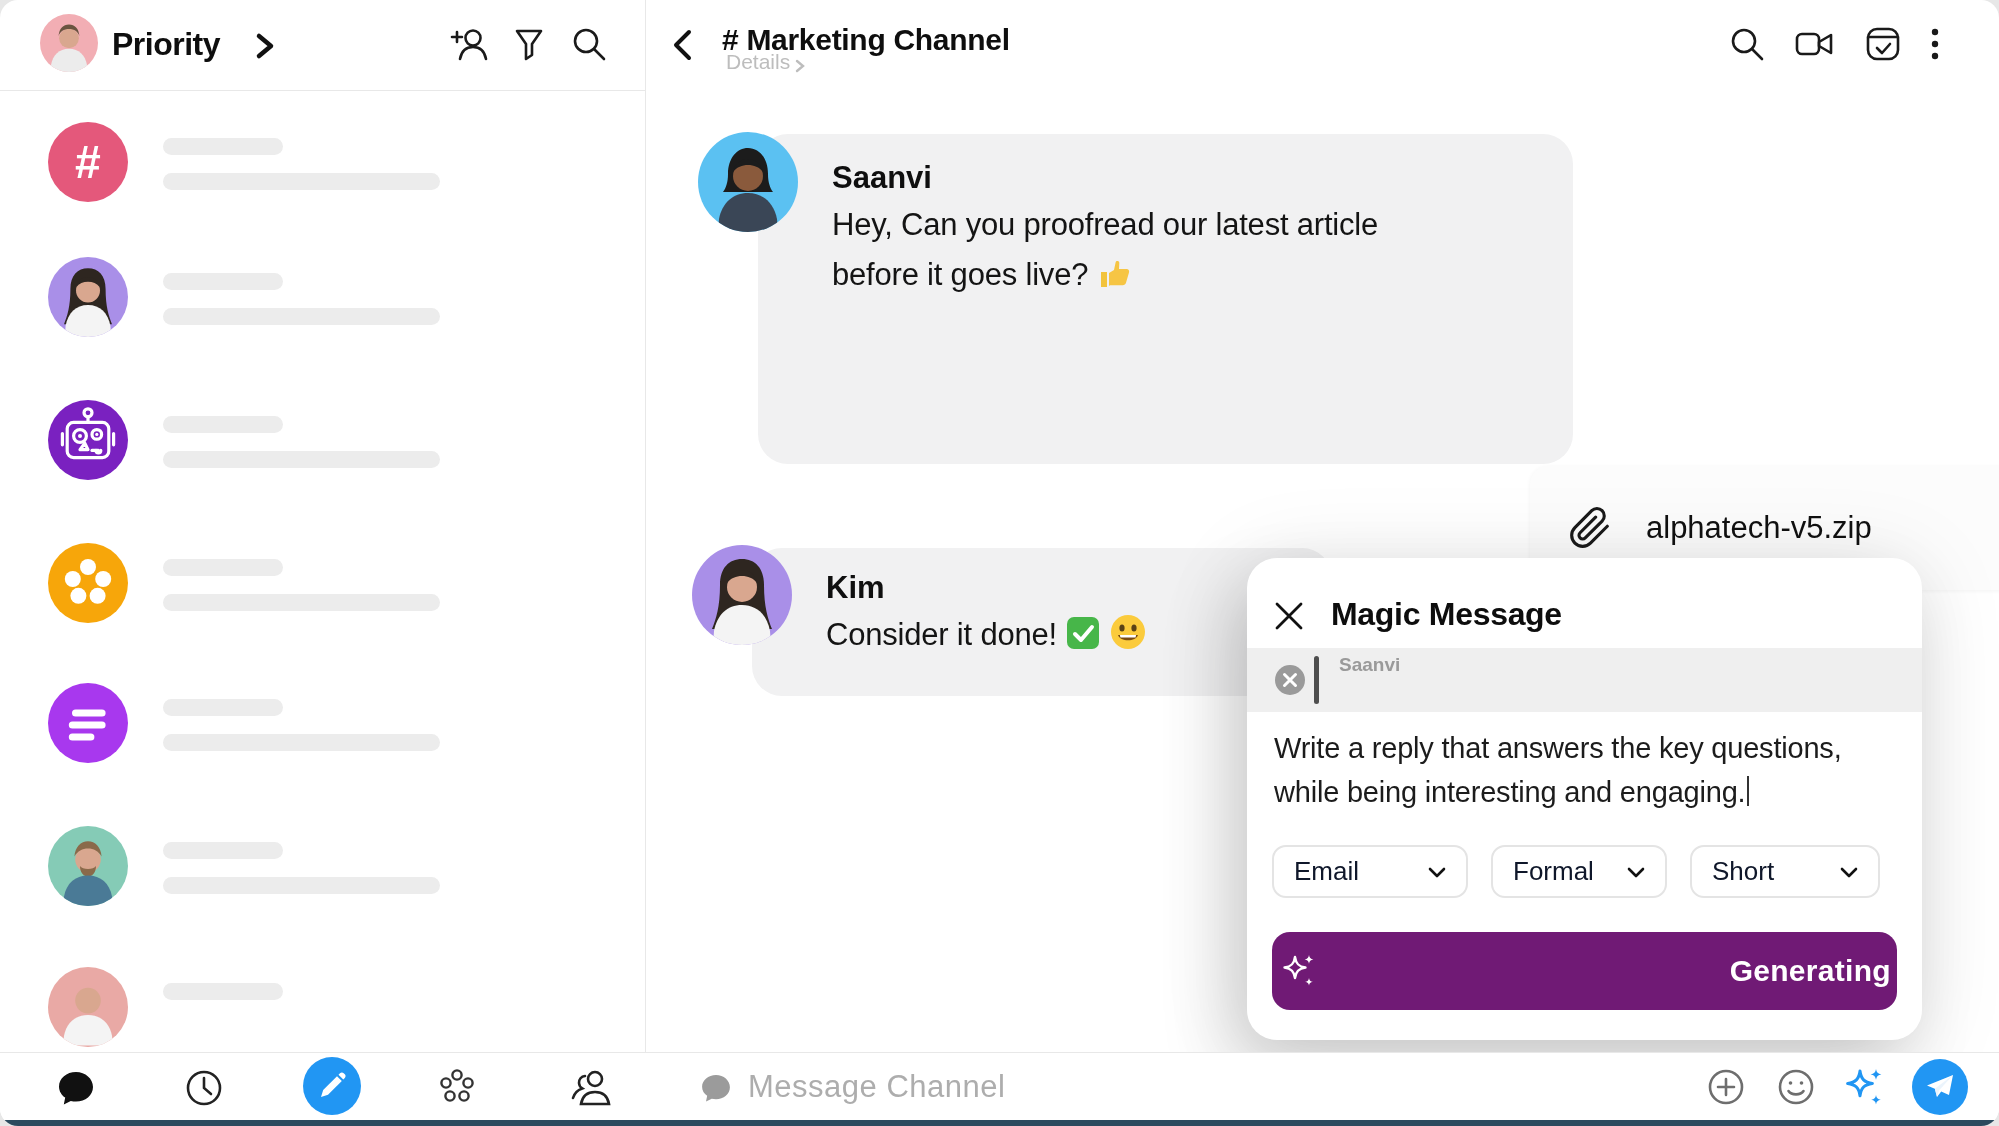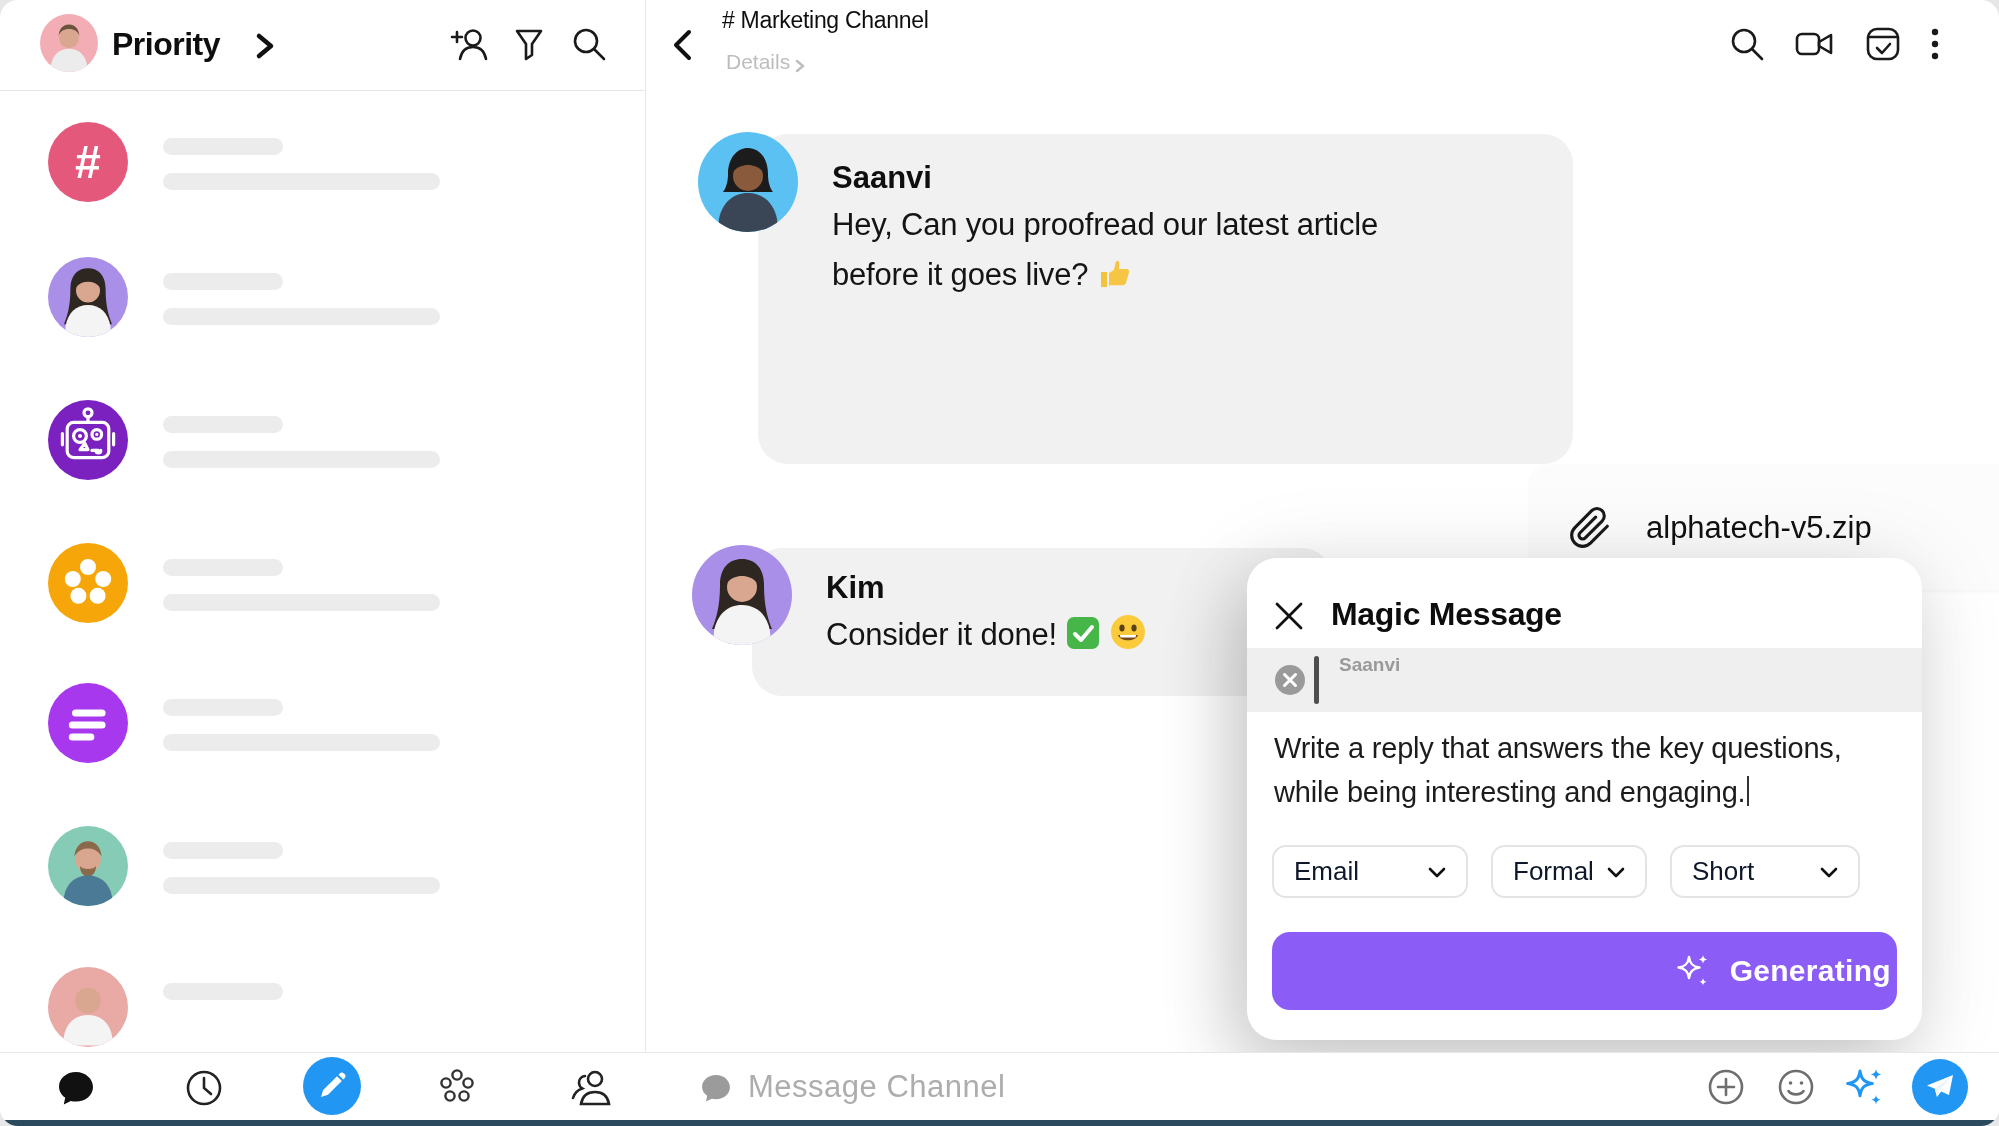--- a/index.html
+++ b/index.html
@@ -10,21 +10,21 @@
 
   
   .vdiv{position:absolute;left:645px;top:0;width:1px;height:1120px;background:#e8e8e8;}
   .sb-header-line{position:absolute;left:0;top:90px;width:645px;height:1px;background:#e8e8e8;}
   .ws-avatar{left:40px;top:14px;width:58px;height:58px;border-radius:50%;overflow:hidden;}
   .ws-title{left:112px;top:26px;font-size:32px;font-weight:700;color:#0e0e0e;letter-spacing:-.5px;}
   .ws-chevron{left:250px;top:29px;}
   .sb-icons{left:448px;top:23px;display:flex;gap:18px;}
   .icon40{width:42px;height:42px;}
   .chat-back{left:666px;top:24px;}
-  .chat-title{left:722px;top:7px;font-size:23px;font-weight:400;color:#0e0e0e;letter-spacing:-.3px;}
+  .chat-title{left:722px;top:23px;font-size:30px;font-weight:700;color:#0e0e0e;letter-spacing:-.3px;}
   .chat-details{left:726px;top:50px;font-size:21px;color:#bdbdbd;display:flex;align-items:flex-end;gap:4px;}
   .tr-icons{left:1726px;top:23px;display:flex;gap:24px;align-items:center;}
 
   
   .srow{position:absolute;left:0;width:645px;height:140px;}
   .srow .avatar{position:absolute;left:48px;top:0;width:80px;height:80px;border-radius:50%;overflow:hidden;}
   .bar{position:absolute;background:#ececec;border-radius:9px;height:17px;}
   .bar.short{left:163px;top:16px;width:120px;}
   .bar.long{left:163px;top:51px;width:277px;}
   .r1{top:122px}.r2{top:257px}.r3{top:400px}.r4{top:543px}.r5{top:683px}.r6{top:826px}.r7{top:967px}
@@ -50,24 +50,24 @@
   .quote{position:absolute;left:0;top:90px;width:675px;height:64px;background:#efefef;}
   .quote-remove{position:absolute;left:27px;top:16px;}
   .quote-bar{position:absolute;left:67px;top:8px;width:5px;height:48px;background:#4e4e4e;border-radius:3px;}
   .quote-author{position:absolute;left:92px;top:6px;font-size:19px;font-weight:700;color:#9a9a9a;}
   .quote-text{position:absolute;left:92px;top:32px;font-size:21px;color:#a5a5a5;white-space:nowrap;}
   .prompt{position:absolute;left:27px;top:168px;width:620px;font-size:29px;color:#1c1c1c;line-height:44px;letter-spacing:-.2px;}
   .caret{display:inline-block;width:2px;height:30px;background:#333;vertical-align:-4px;margin-left:2px;}
   .dd-row{position:absolute;left:25px;top:287px;display:flex;gap:23px;}
   .dd{height:53px;background:#fff;border:2px solid #e4e4e4;border-radius:14px;display:flex;align-items:center;
       justify-content:space-between;padding:0 16px 0 20px;box-sizing:border-box;}
-  .dd-email{width:196px}.dd-formal{width:156px}.dd-short{width:190px}
+  .dd-email{width:196px}.dd-formal{width:176px}.dd-short{width:190px}
   .dd-label{font-size:26px;color:#0f172a;}
-  .gen-btn{position:absolute;left:25px;top:374px;width:625px;height:78px;background:#8b5cf6;border:none;border-radius:18px;
-           display:flex;align-items:center;justify-content:flex-end;gap:16px;}
+  .gen-btn{position:absolute;left:25px;top:374px;width:625px;height:78px;background:#701a75;border:none;border-radius:18px;
+           display:flex;align-items:center;justify-content:space-between;gap:16px;}
   .gen-label{font-size:30px;font-weight:700;color:#fff;letter-spacing:.3px;}
 
   
   .bottombar{position:absolute;left:0;top:1052px;width:1999px;height:68px;background:#fff;border-top:1px solid #e8e8e8;z-index:30;}
   .nav-ic{position:absolute;top:13px;}
   .compose-circle{position:absolute;left:303px;top:4px;width:58px;height:58px;border-radius:50%;background:#2196f3;
                   display:flex;align-items:center;justify-content:center;}
   .composer-bubble{position:absolute;left:698px;top:17px;}
   .composer-ph{position:absolute;left:748px;top:16px;font-size:31px;color:#adadad;letter-spacing:.5px;}
   .send-circle{position:absolute;left:1912px;top:6px;width:56px;height:56px;border-radius:50%;background:#2196f3;

